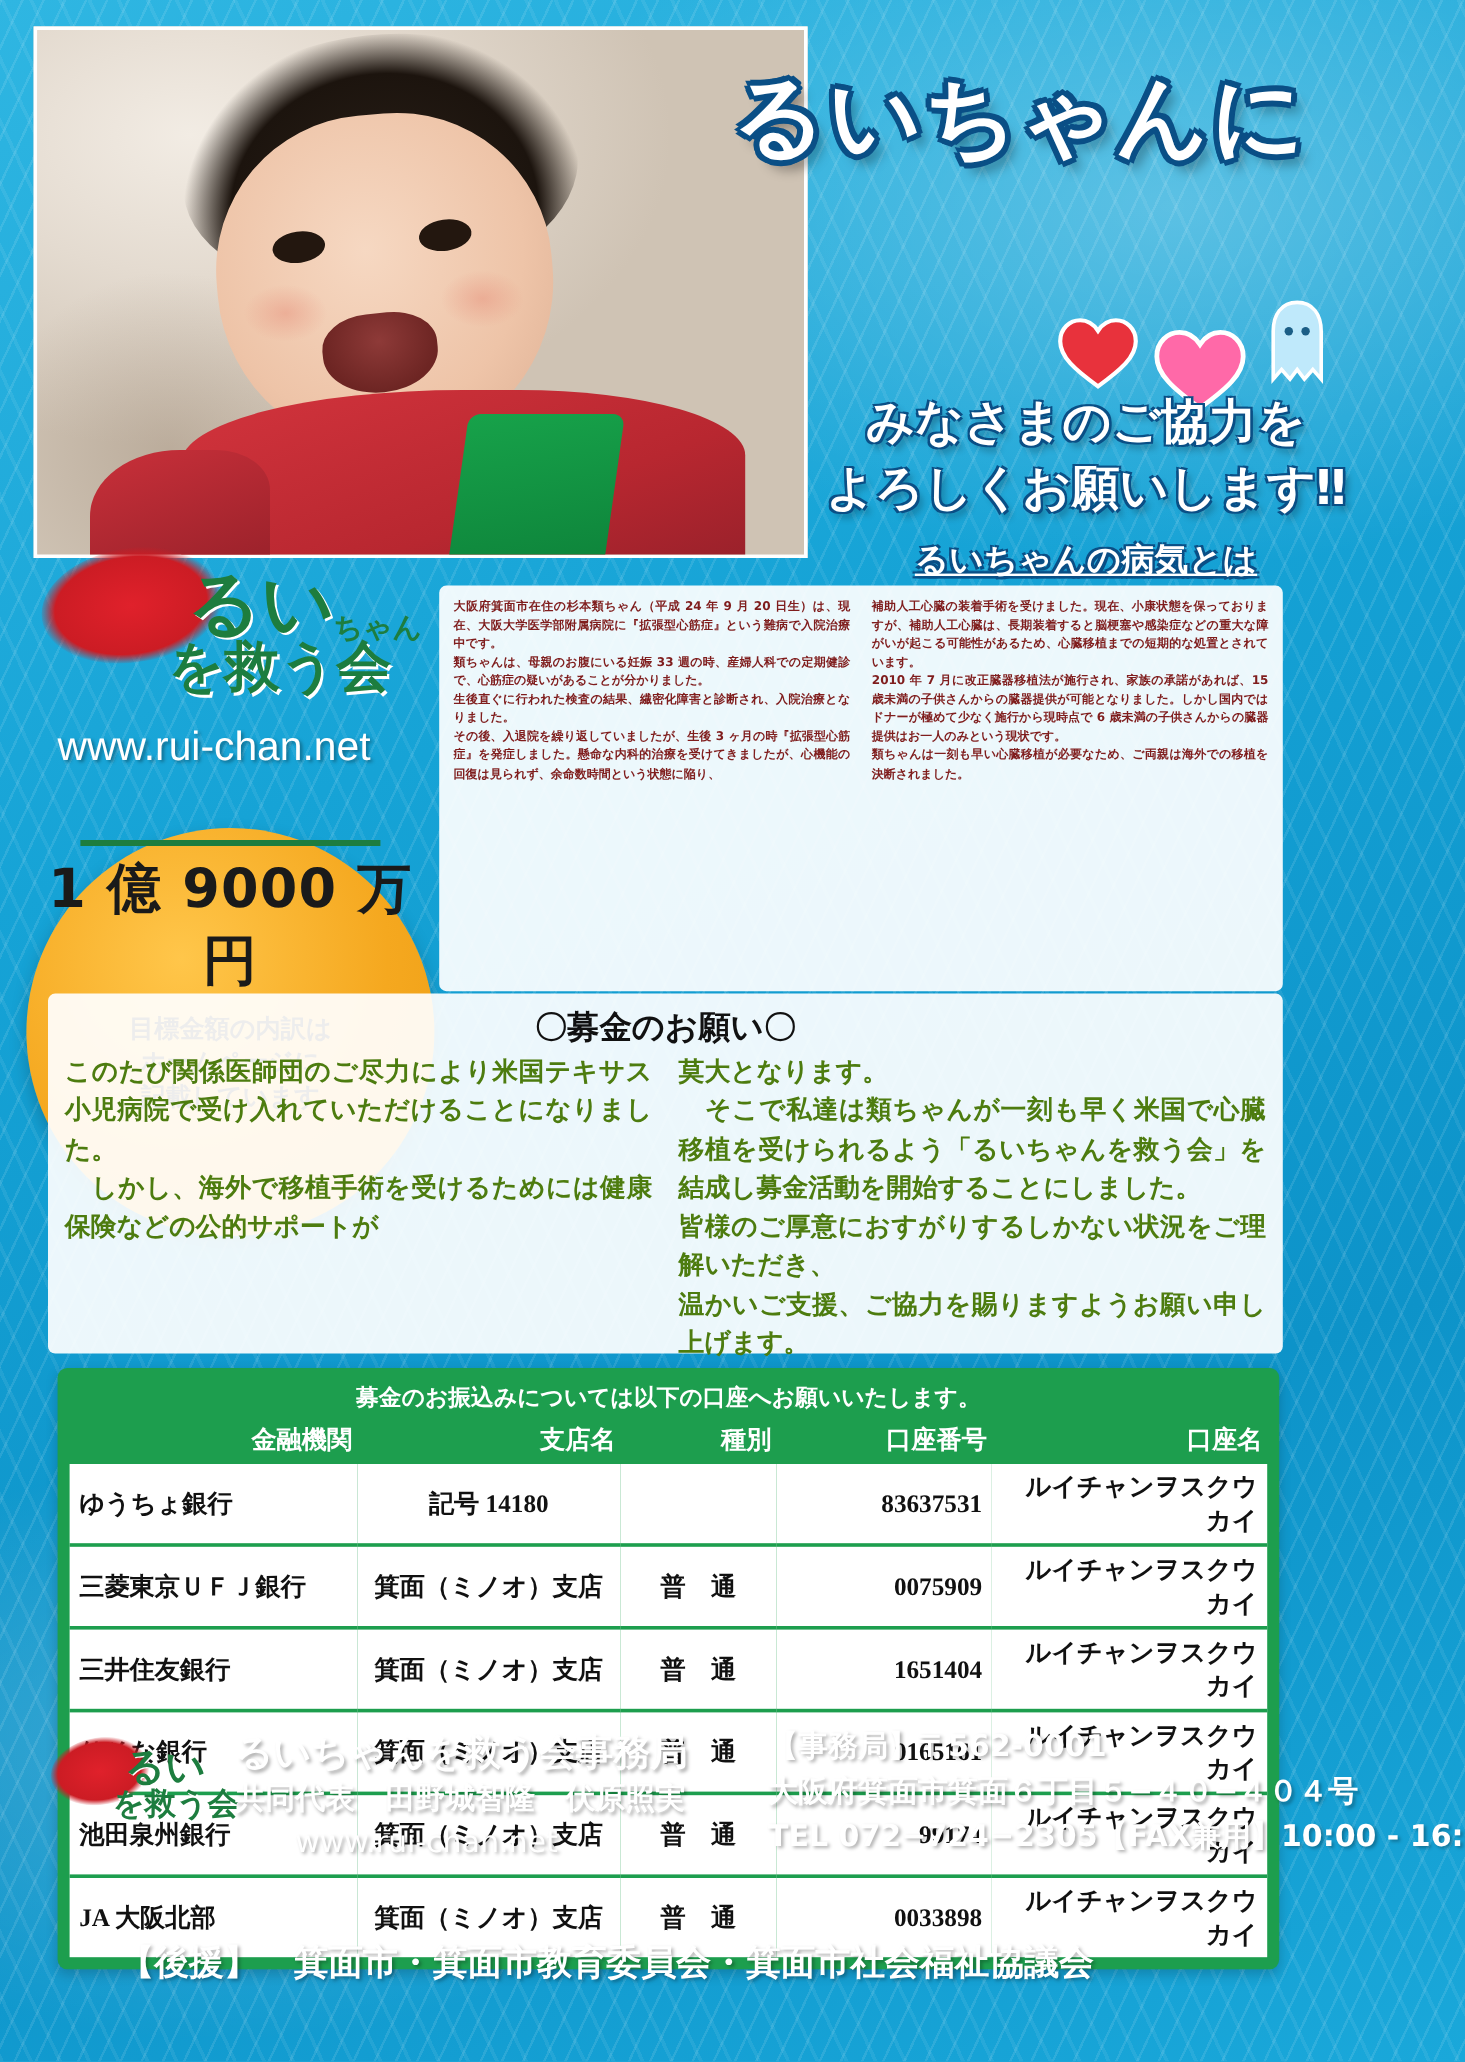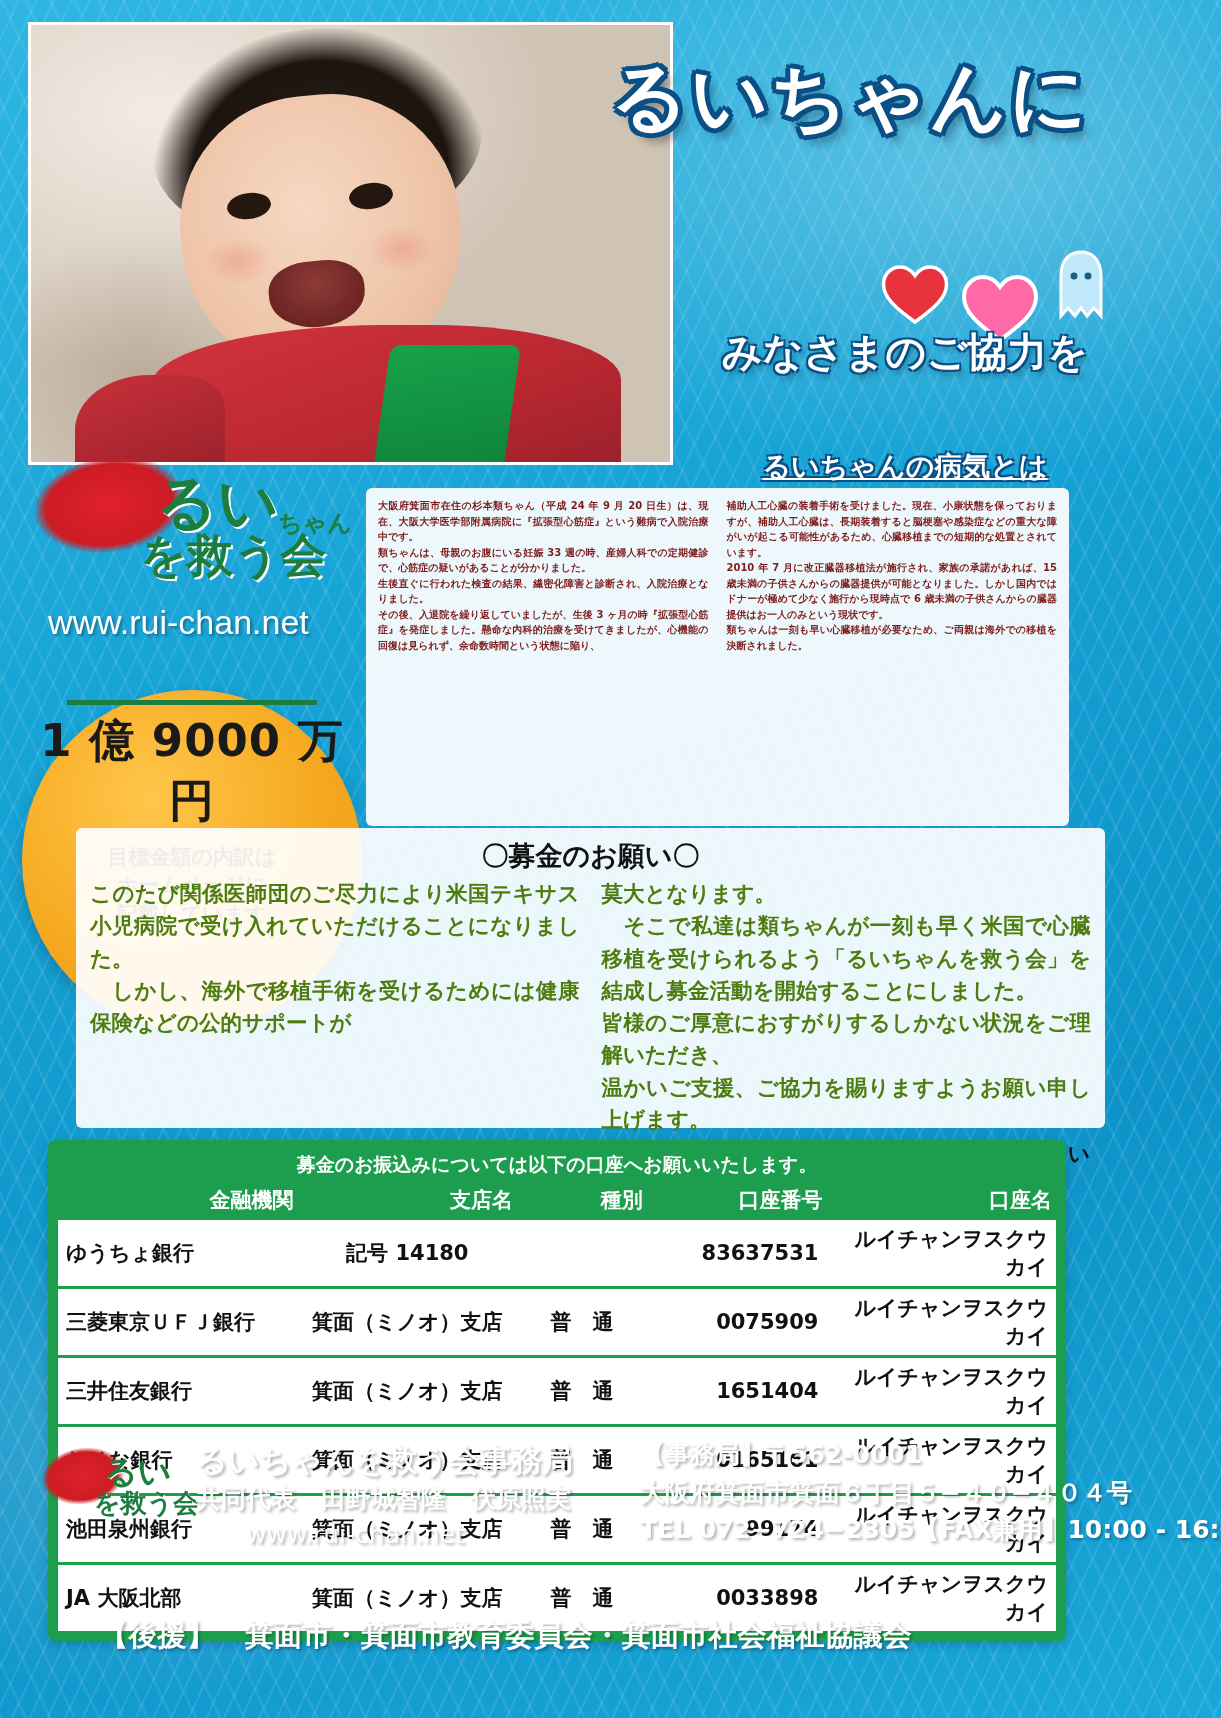--- a/index.html
+++ b/index.html
@@ -155,34 +155,35 @@
     border-radius:6px;
   }
   .panel-top{left:366px;top:488px;width:703px;height:338px;padding:10px 12px;box-sizing:border-box;}
   .cols{display:flex;gap:18px;}
   .cols .col{flex:1;}
   .jtext{
     font-size:10px;line-height:1.55;color:#7f1d1d;font-weight:bold;
     text-align:justify;
   }
 
-  .panel-mid{left:40px;top:828px;width:1029px;height:300px;padding:8px 14px 10px;box-sizing:border-box;margin-left:36px;}
+  .panel-mid{left:40px;top:828px;width:1029px;height:300px;padding:8px 14px 10px;box-sizing:border-box;}
   .panel-mid .title{
     text-align:center;font-size:27px;font-weight:bold;color:#111;margin:2px 0 4px;
   }
   .bigtext{font-size:21.5px;line-height:1.5;color:#4d7c0f;font-weight:bold;text-align:justify;}
   .midcols{display:flex;gap:22px;}
   .midcols .col{flex:1;}
   .wrapcontinue{font-size:21.5px;line-height:1.5;color:#111;font-weight:bold;margin-top:2px;}
 
   
   .bank{
     position:absolute;left:48px;top:1140px;width:1018px;
     background:#1d9e4e;border-radius:8px;padding:8px 10px 10px;box-sizing:border-box;
     box-shadow:0 4px 10px rgba(0,0,0,.18);
+    font-family:Liberation Serif, serif;
   }
   .bank .bhead{
     color:#fff;text-align:center;font-size:19px;font-weight:bold;padding:4px 0 6px;
   }
   .bank table{width:100%;border-collapse:collapse;}
   .bank th{
     color:#ffffff;font-size:21px;font-weight:bold;padding:2px 4px 6px;text-align:right;
   }
   .bank td{
     background:#ffffff;color:#111;font-size:21px;font-weight:bold;
@@ -264,20 +265,21 @@
       </svg>
   </div>
   <div class="heartdoodle" style="left:880px;top:262px;">
     <svg width="70" height="64" viewBox="0 0 80 72">
         <path d="M40 68C18 52 4 40 4 25 4 13 13 5 23 5c7 0 13 4 17 10 4-6 10-10 17-10 10 0 19 8 19 20 0 15-14 27-36 43z" fill="#e8323c" stroke="#ffffff" stroke-width="4"></path>
       </svg>
   </div>
 
   <div class="subhead">
     <span>みなさまのご協力を</span><br>
+    <span>よろしくお願いします‼</span>
   </div>
 
   <div style="position:absolute;left:600px;top:448px;width:610px;text-align:center;color:#ffffff;font-size:28px;font-weight:bold;text-shadow:-2px -2px 0 #0a4f86,2px -2px 0 #0a4f86,-2px 2px 0 #0a4f86,2px 2px 0 #0a4f86;text-decoration:underline;">るいちゃんの病気とは</div>
 
   <div class="logo">
     <div class="scribble"></div>
     <div class="rui">るい</div>
     <div class="chan">ちゃん</div>
     <div class="sukuu">を救う会</div>
     <div class="url">www.rui-chan.net</div>

